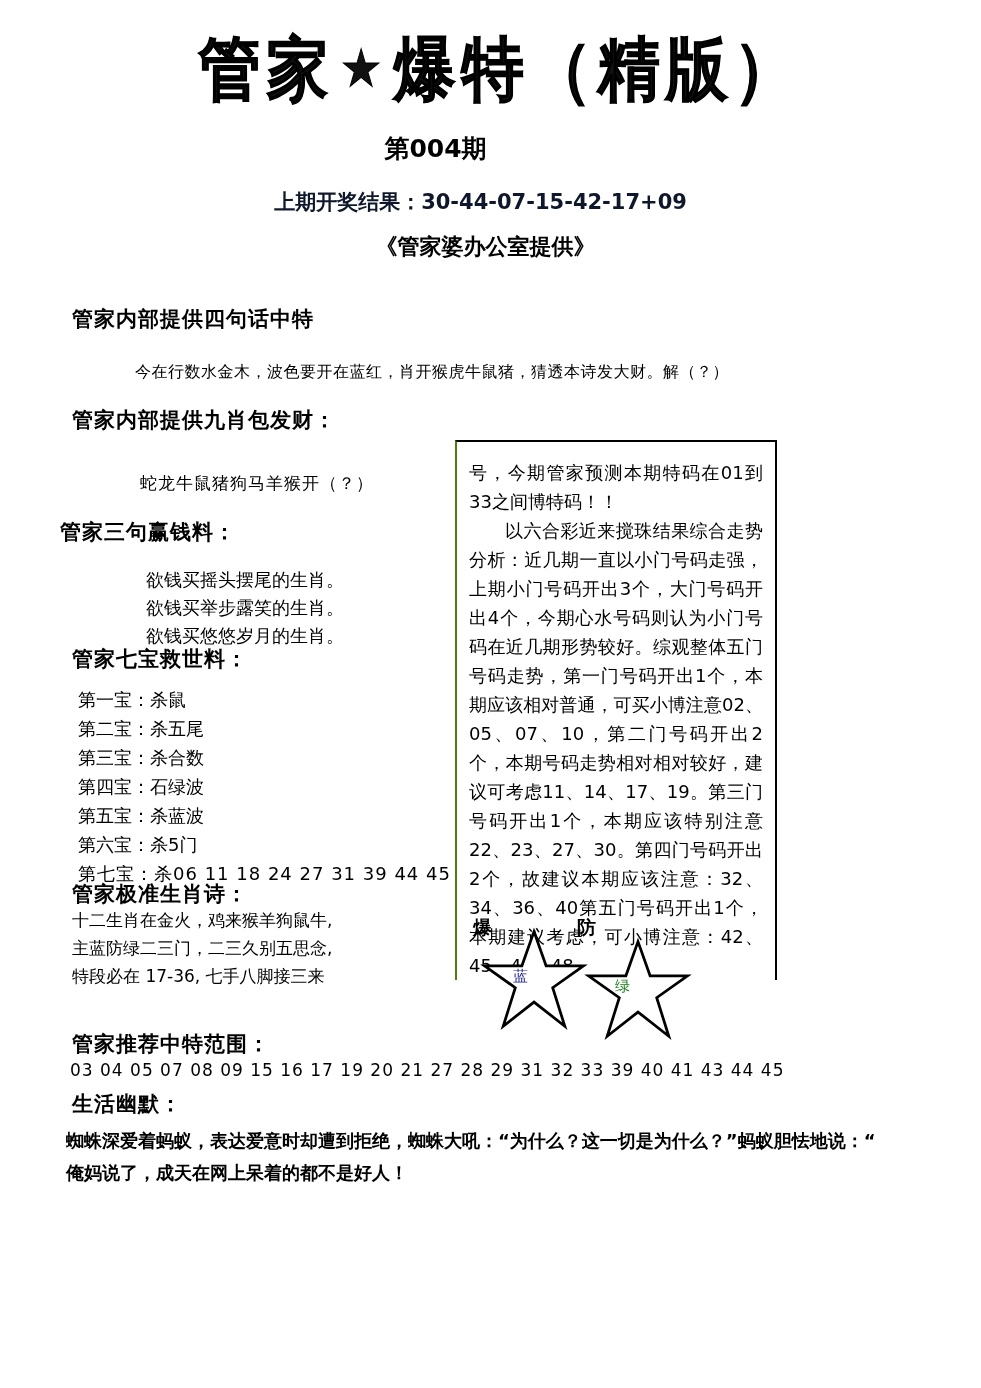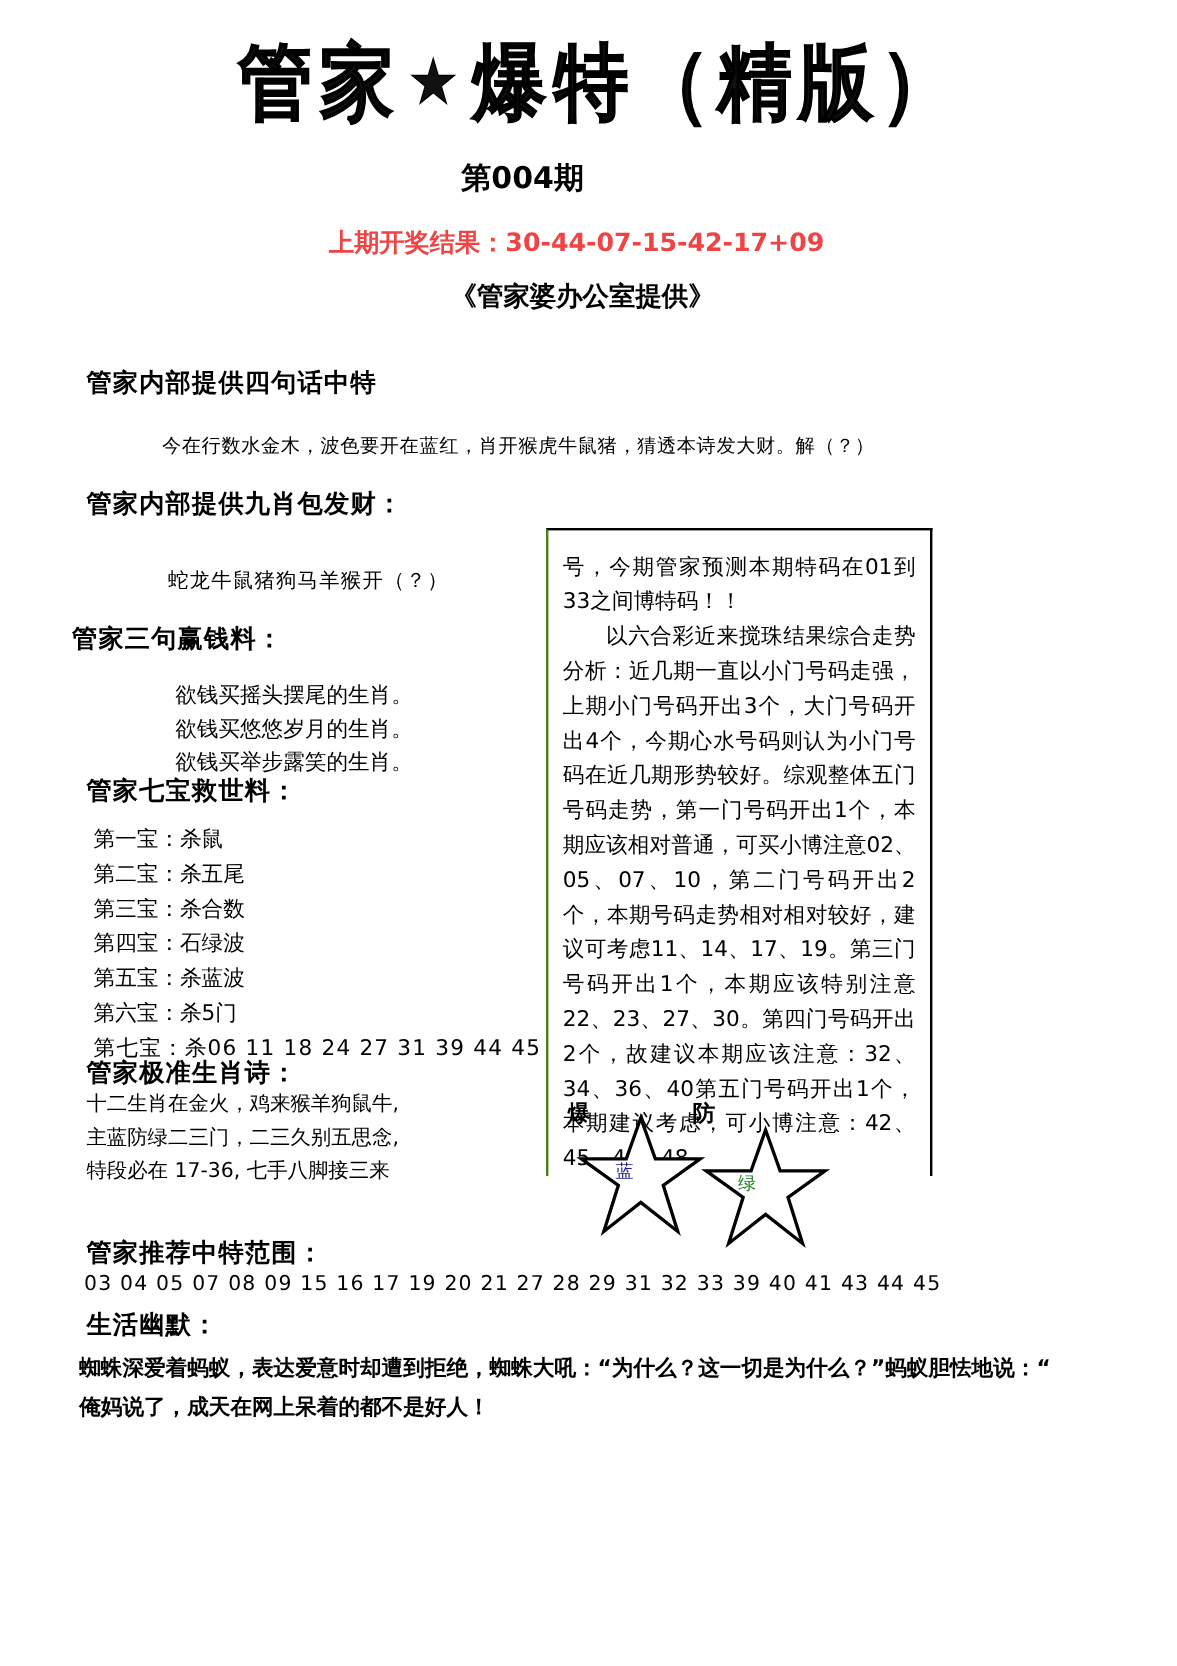--- a/index.html
+++ b/index.html
@@ -65,21 +65,21 @@
     font-family: "DejaVu Sans", sans-serif;
   }
   .issue-inner { display: inline-block; margin-left: -110px; }
 
   .last-result {
     position: absolute;
     top: 188px;
     left: 0;
     width: 981px;
     text-align: center;
-    color: #ef4444;
+    color: #0f172a;
     font-size: 21px;
     font-weight: bold;
     font-family: "DejaVu Sans", sans-serif;
   }
   .last-result-inner { display: inline-block; margin-left: -20px; }
 
   .provider {
     position: absolute;
     top: 232px;
     left: 0;
@@ -275,22 +275,22 @@
 
   <div class="h-bold sec-four">管家内部提供四句话中特</div>
   <div class="four-line">今在行数水金木，波色要开在蓝红，肖开猴虎牛鼠猪，猜透本诗发大财。解（？）</div>
 
   <div class="h-bold sec-nine">管家内部提供九肖包发财：</div>
   <div class="nine-line">蛇龙牛鼠猪狗马羊猴开（？）</div>
 
   <div class="h-bold three-title">管家三句赢钱料：</div>
   <div class="three-lines">
     <div>欲钱买摇头摆尾的生肖。</div>
+    <div>欲钱买举步露笑的生肖。</div>
     <div>欲钱买悠悠岁月的生肖。</div>
-    <div>欲钱买举步露笑的生肖。</div>
   </div>
 
   <div class="h-bold seven-title">管家七宝救世料：</div>
   <div class="seven-list">
     <div>第一宝：杀鼠</div>
     <div>第二宝：杀五尾</div>
     <div>第三宝：杀合数</div>
     <div>第四宝：石绿波</div>
     <div>第五宝：杀蓝波</div>
     <div>第六宝：杀5门</div>

